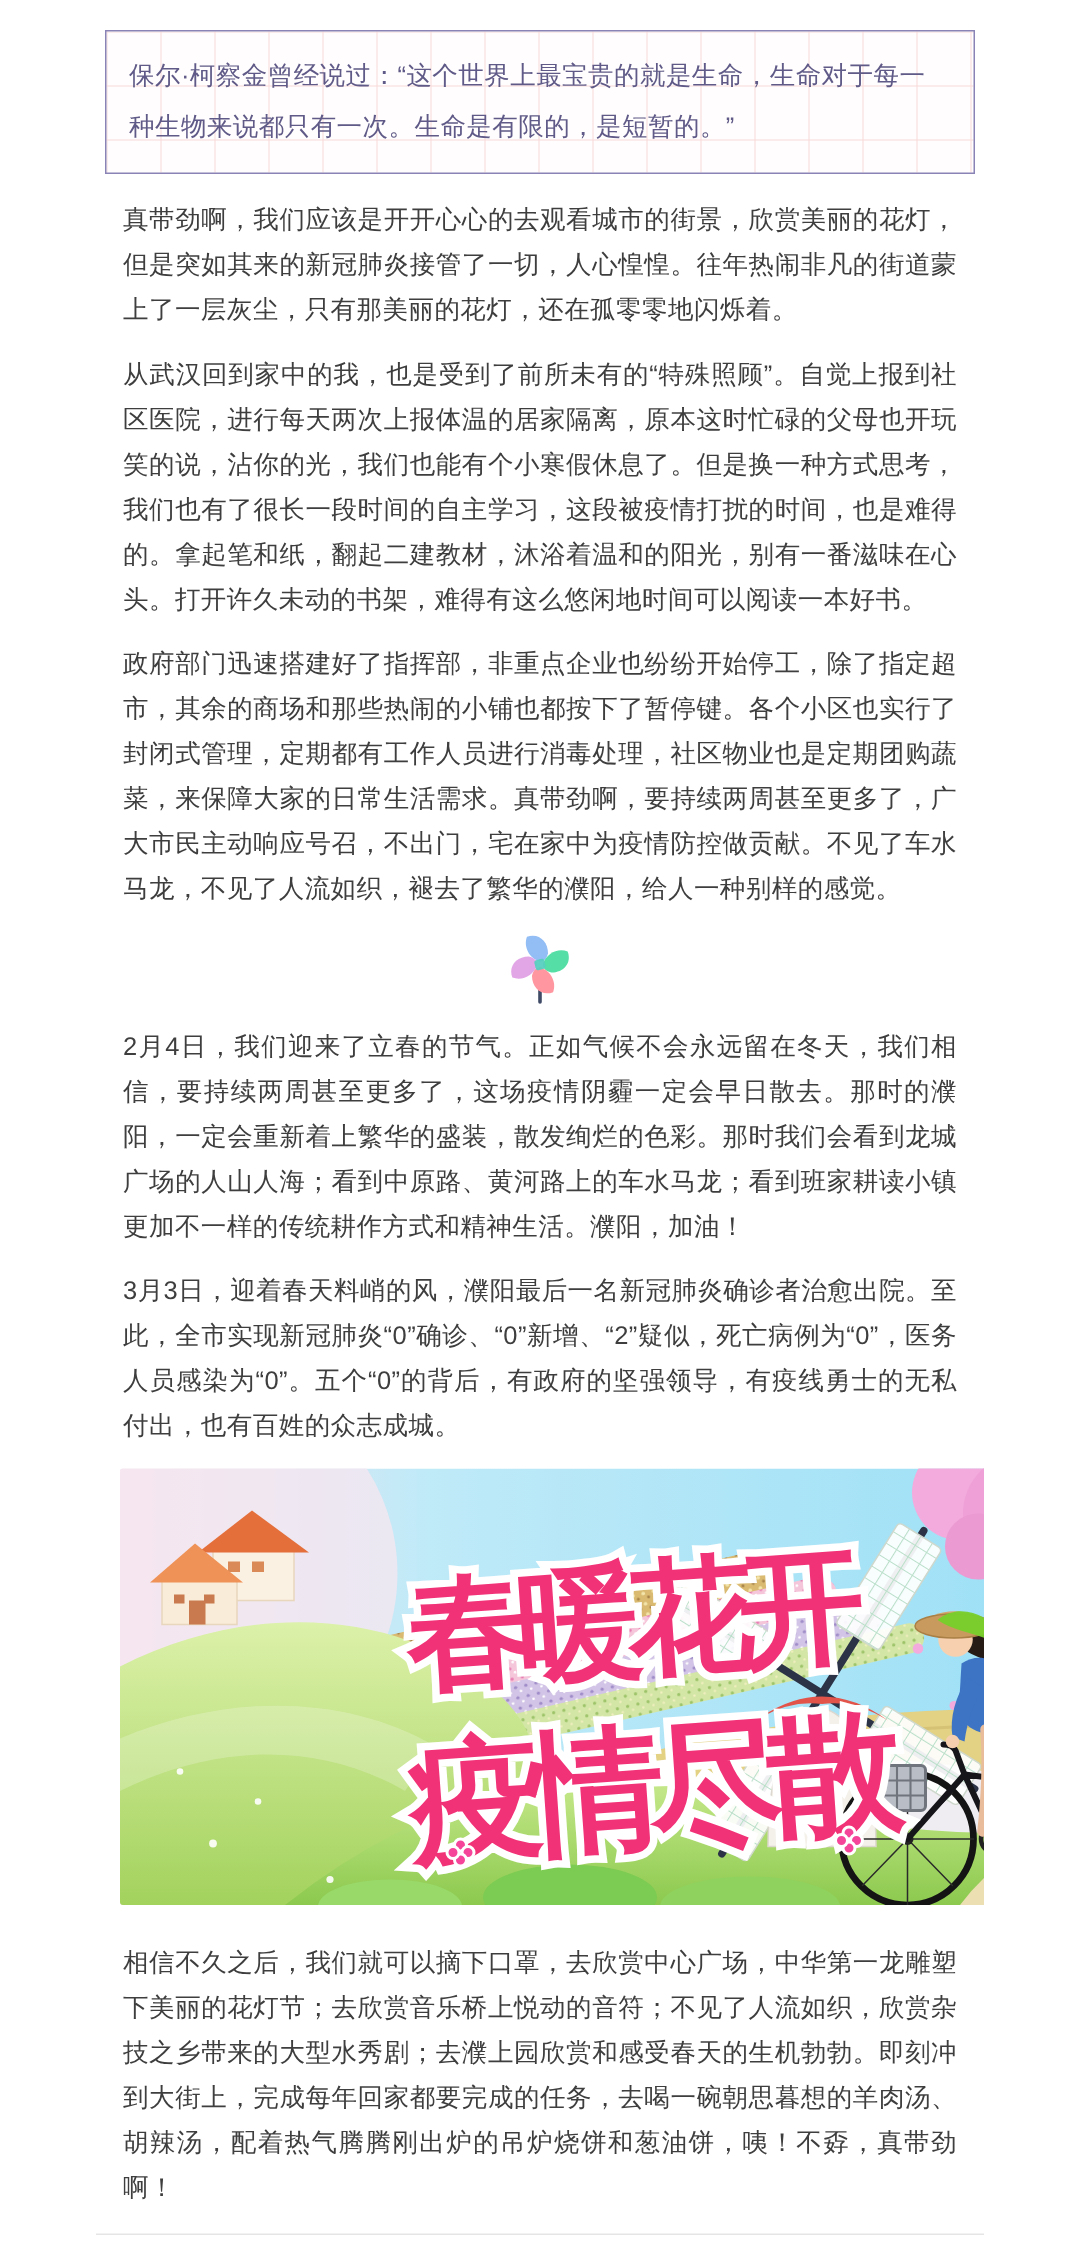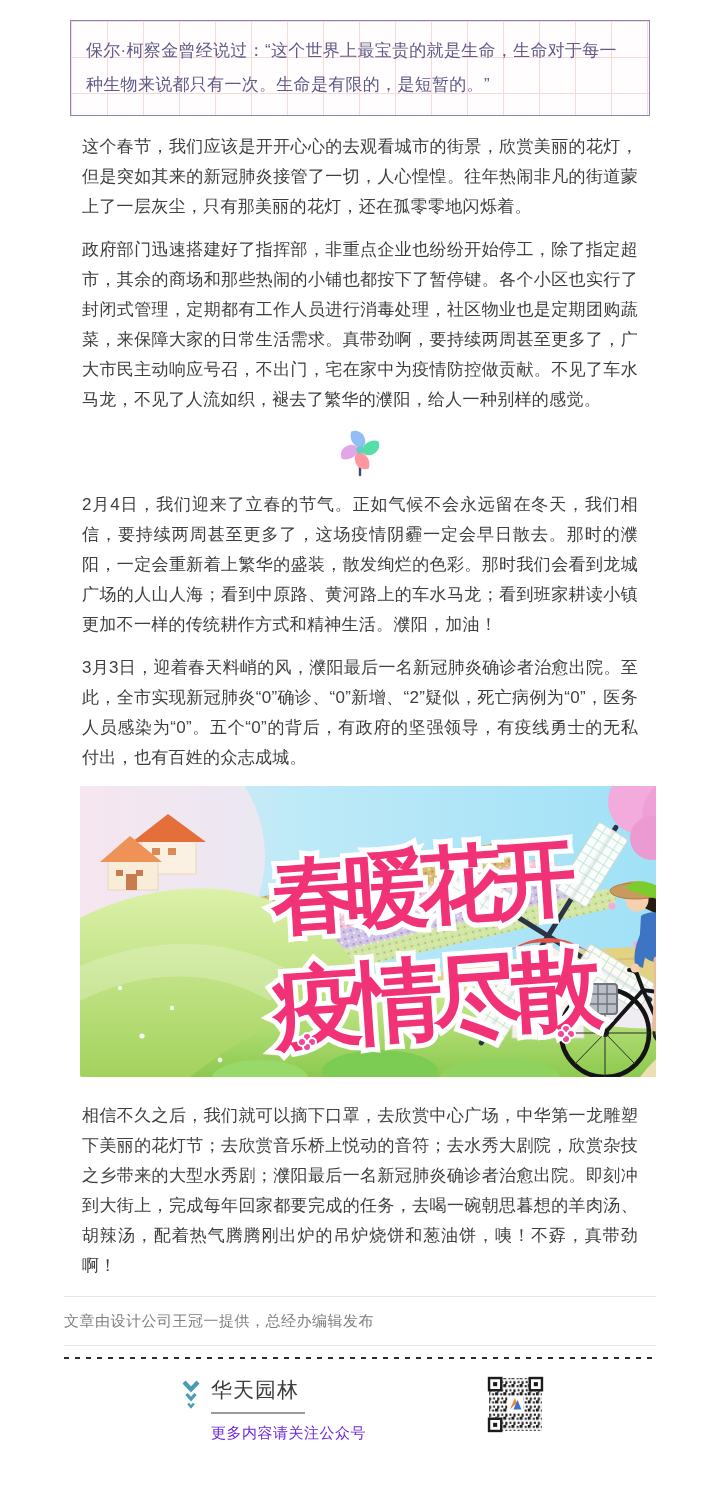--- a/index.html
+++ b/index.html
@@ -53,21 +53,22 @@
 </style>
 </head>
 <body>
 
 <div class="page">
 
   <div class="quote-box">
     <span>保尔·柯察金曾经说过：“这个世界上最宝贵的就是生命，生命对于每一种生物来说都只有一次。生命是有限的，是短暂的。”</span>
   </div>
 
-  <p class="para">这个春节，我们应该是开开心心的去观看城市的街景，欣赏美丽的花灯，但是突如其来的新冠肺炎接管了一切，人心惶惶。往年热闹非凡的街道蒙上了一层灰尘，只有那美丽的花灯，还在孤零零地闪烁着。</p>
+  <p class="para">真带劲啊，我们应该是开开心心的去观看城市的街景，欣赏美丽的花灯，但是突如其来的新冠肺炎接管了一切，人心惶惶。往年热闹非凡的街道蒙上了一层灰尘，只有那美丽的花灯，还在孤零零地闪烁着。</p>
+  <p class="para">从武汉回到家中的我，也是受到了前所未有的“特殊照顾”。自觉上报到社区医院，进行每天两次上报体温的居家隔离，原本这时忙碌的父母也开玩笑的说，沾你的光，我们也能有个小寒假休息了。但是换一种方式思考，我们也有了很长一段时间的自主学习，这段被疫情打扰的时间，也是难得的。拿起笔和纸，翻起二建教材，沐浴着温和的阳光，别有一番滋味在心头。打开许久未动的书架，难得有这么悠闲地时间可以阅读一本好书。</p>
   <p class="para">政府部门迅速搭建好了指挥部，非重点企业也纷纷开始停工，除了指定超市，其余的商场和那些热闹的小铺也都按下了暂停键。各个小区也实行了封闭式管理，定期都有工作人员进行消毒处理，社区物业也是定期团购蔬菜，来保障大家的日常生活需求。真带劲啊，要持续两周甚至更多了，广大市民主动响应号召，不出门，宅在家中为疫情防控做贡献。不见了车水马龙，不见了人流如织，褪去了繁华的濮阳，给人一种别样的感觉。</p>
 
   <div class="pinwheel-wrap">
     <svg width="46" height="50" viewBox="0 0 46 50" aria-hidden="true">
       <line x1="23" y1="25" x2="23" y2="47" stroke="#3f4b66" stroke-width="2.4" stroke-linecap="round"></line>
       <g transform="translate(23,22)">
         <g transform="rotate(-14)">
           <path d="M0,-2 C-6,-6 -8,-14 -4,-20 C4,-21 9,-14 7,-6 C5,-2 2,-1 0,-2 Z" fill="#92bdf5"></path>
           <path d="M2,0 C6,-6 14,-8 20,-4 C21,4 14,9 6,7 C2,5 1,2 2,0 Z" fill="#55dfa6"></path>
           <path d="M0,2 C6,6 8,14 4,20 C-4,21 -9,14 -7,6 C-5,2 -2,1 0,2 Z" fill="#ff96a0"></path>
@@ -276,21 +277,21 @@
         <g transform="translate(600,206)" fill="#f5459a" stroke="#ffffff" stroke-width="1.5">
           <circle cx="0" cy="-4" r="3"></circle>
             <circle cx="4" cy="0" r="3"></circle>
             <circle cx="0" cy="4" r="3"></circle>
             <circle cx="-4" cy="0" r="3"></circle>
         </g>
       </g>
     </svg>
   </div>
 
-  <p class="para">相信不久之后，我们就可以摘下口罩，去欣赏中心广场，中华第一龙雕塑下美丽的花灯节；去欣赏音乐桥上悦动的音符；去水秀大剧院，欣赏杂技之乡带来的大型水秀剧；濮阳最后一名新冠肺炎确诊者治愈出院。即刻冲到大街上，完成每年回家都要完成的任务，去喝一碗朝思暮想的羊肉汤、胡辣汤，配着热气腾腾刚出炉的吊炉烧饼和葱油饼，咦！不孬，真带劲啊！</p>
+  <p class="para">相信不久之后，我们就可以摘下口罩，去欣赏中心广场，中华第一龙雕塑下美丽的花灯节；去欣赏音乐桥上悦动的音符；不见了人流如织，欣赏杂技之乡带来的大型水秀剧；去濮上园欣赏和感受春天的生机勃勃。即刻冲到大街上，完成每年回家都要完成的任务，去喝一碗朝思暮想的羊肉汤、胡辣汤，配着热气腾腾刚出炉的吊炉烧饼和葱油饼，咦！不孬，真带劲啊！</p>
 
   <div class="rule" style="margin-top:15px"></div>
   <div class="credits">文章由设计公司王冠一提供，总经办编辑发布</div>
   <div class="rule"></div>
   <div class="dashed"></div>
 
   <div class="brand-row">
     <div class="brand-left">
       <svg width="18" height="32" viewBox="0 0 18 32" style="margin-top:4px" aria-hidden="true">
         <path d="M2,2 L9,9.5 L16,2" fill="none" stroke="#4a9cb6" stroke-width="4.2"></path>

